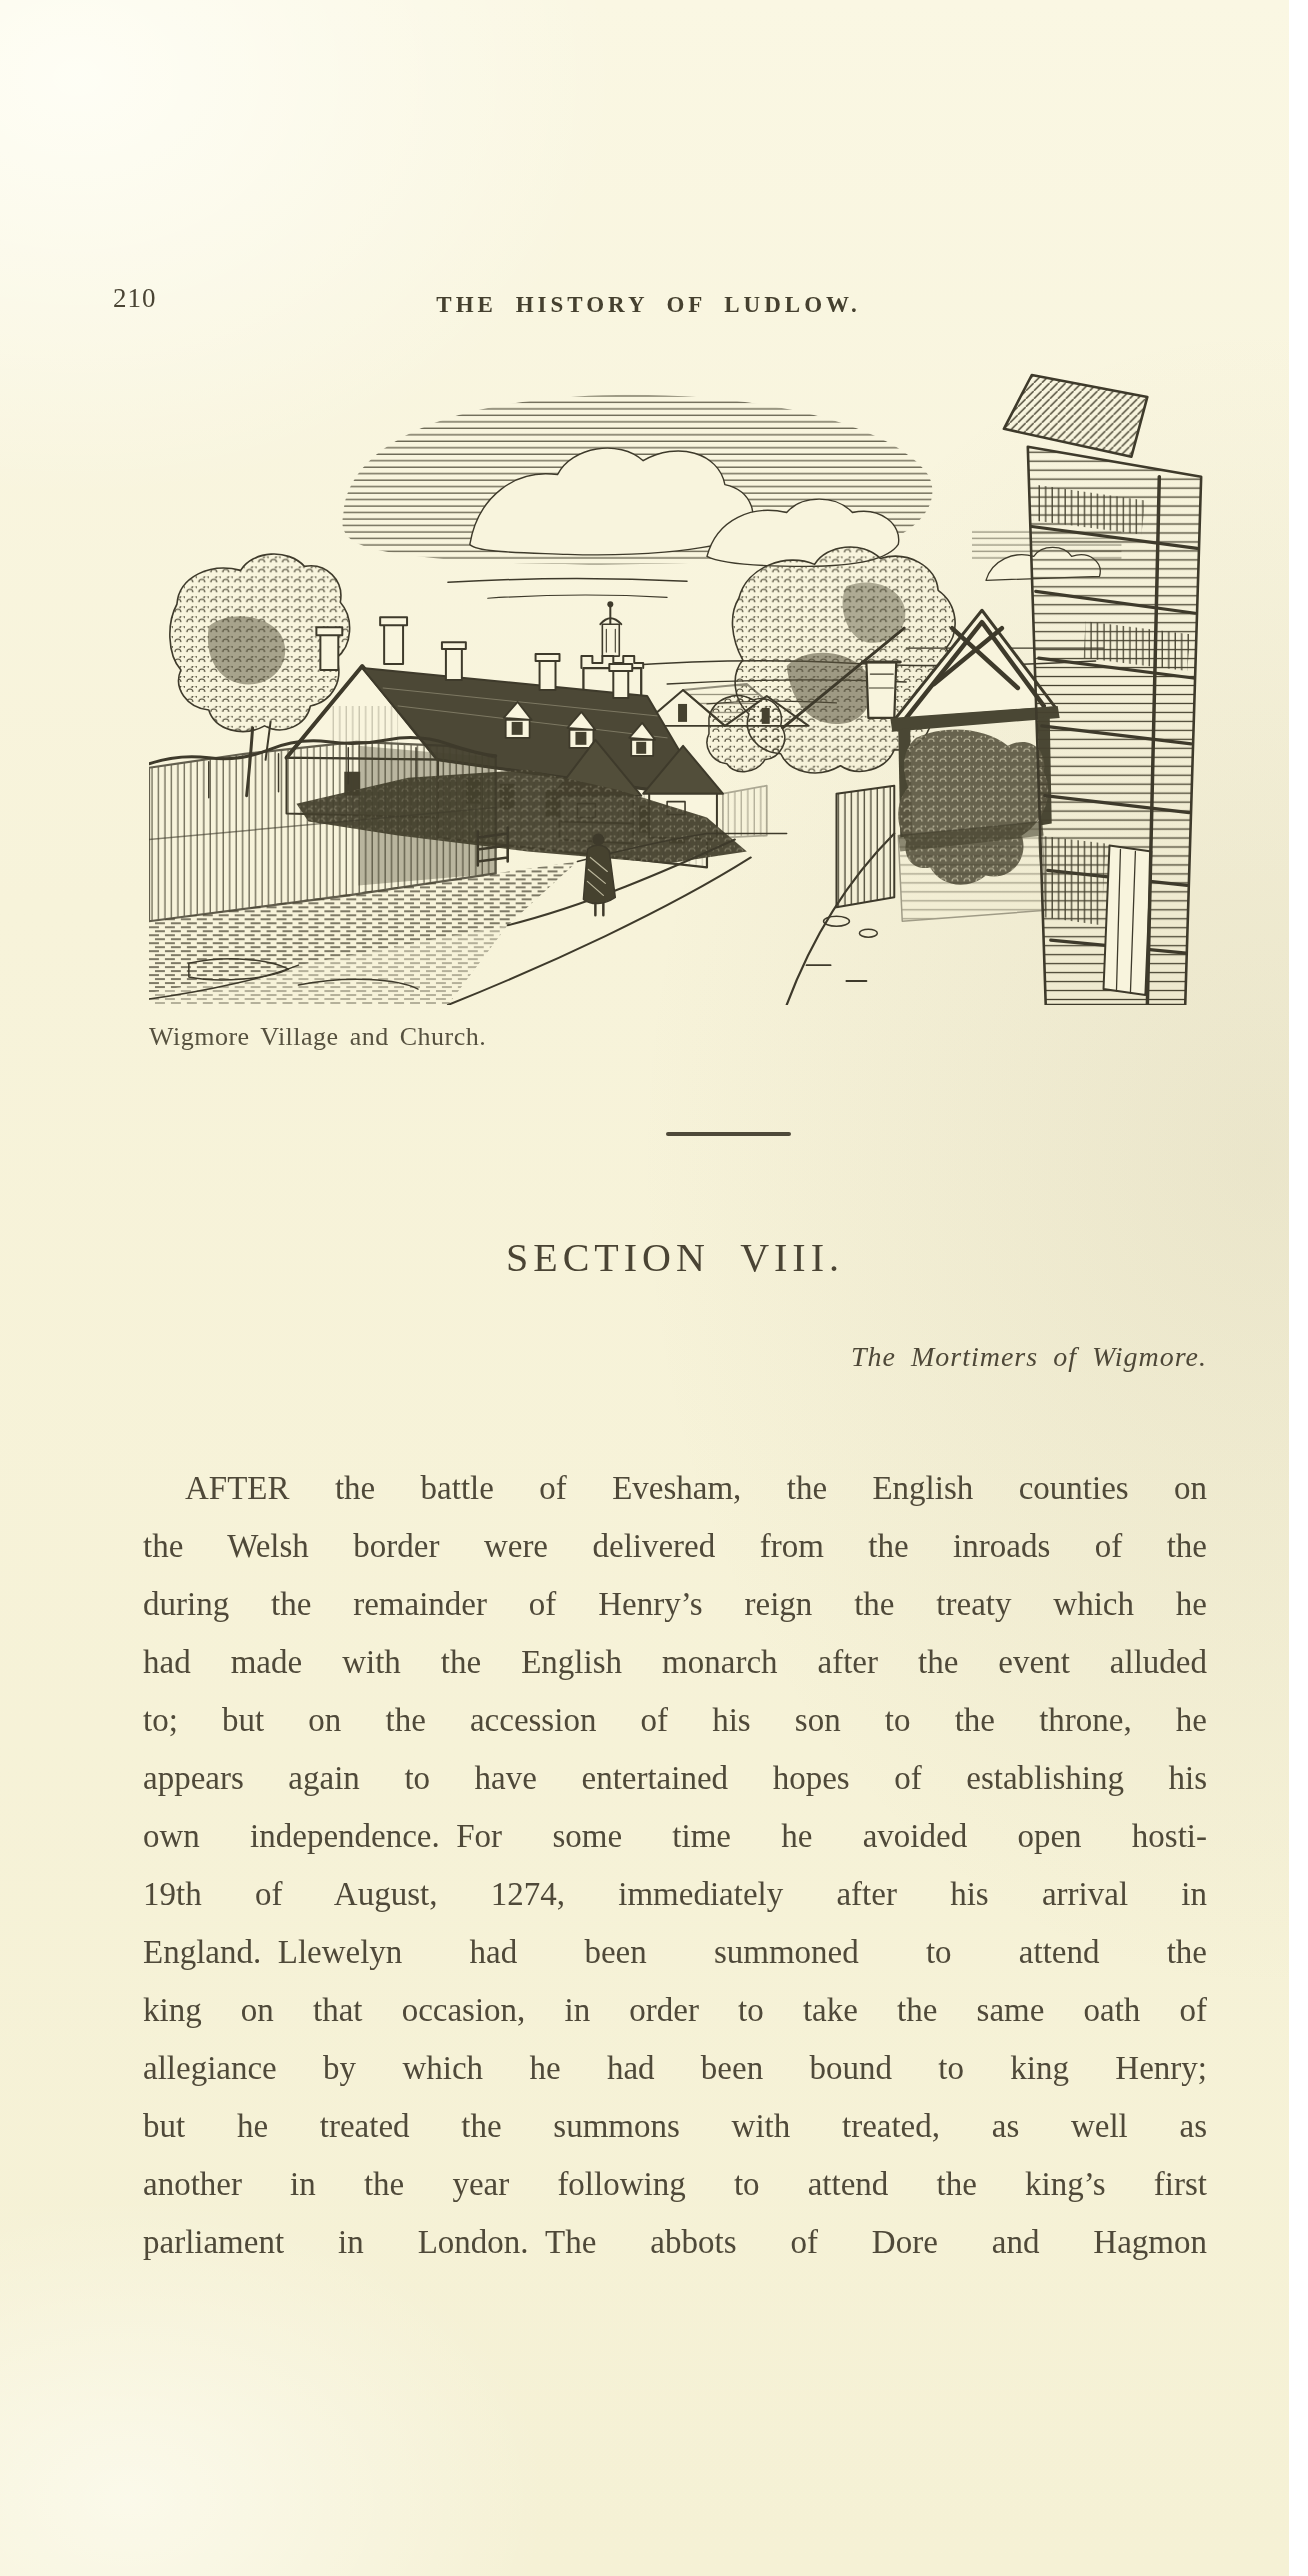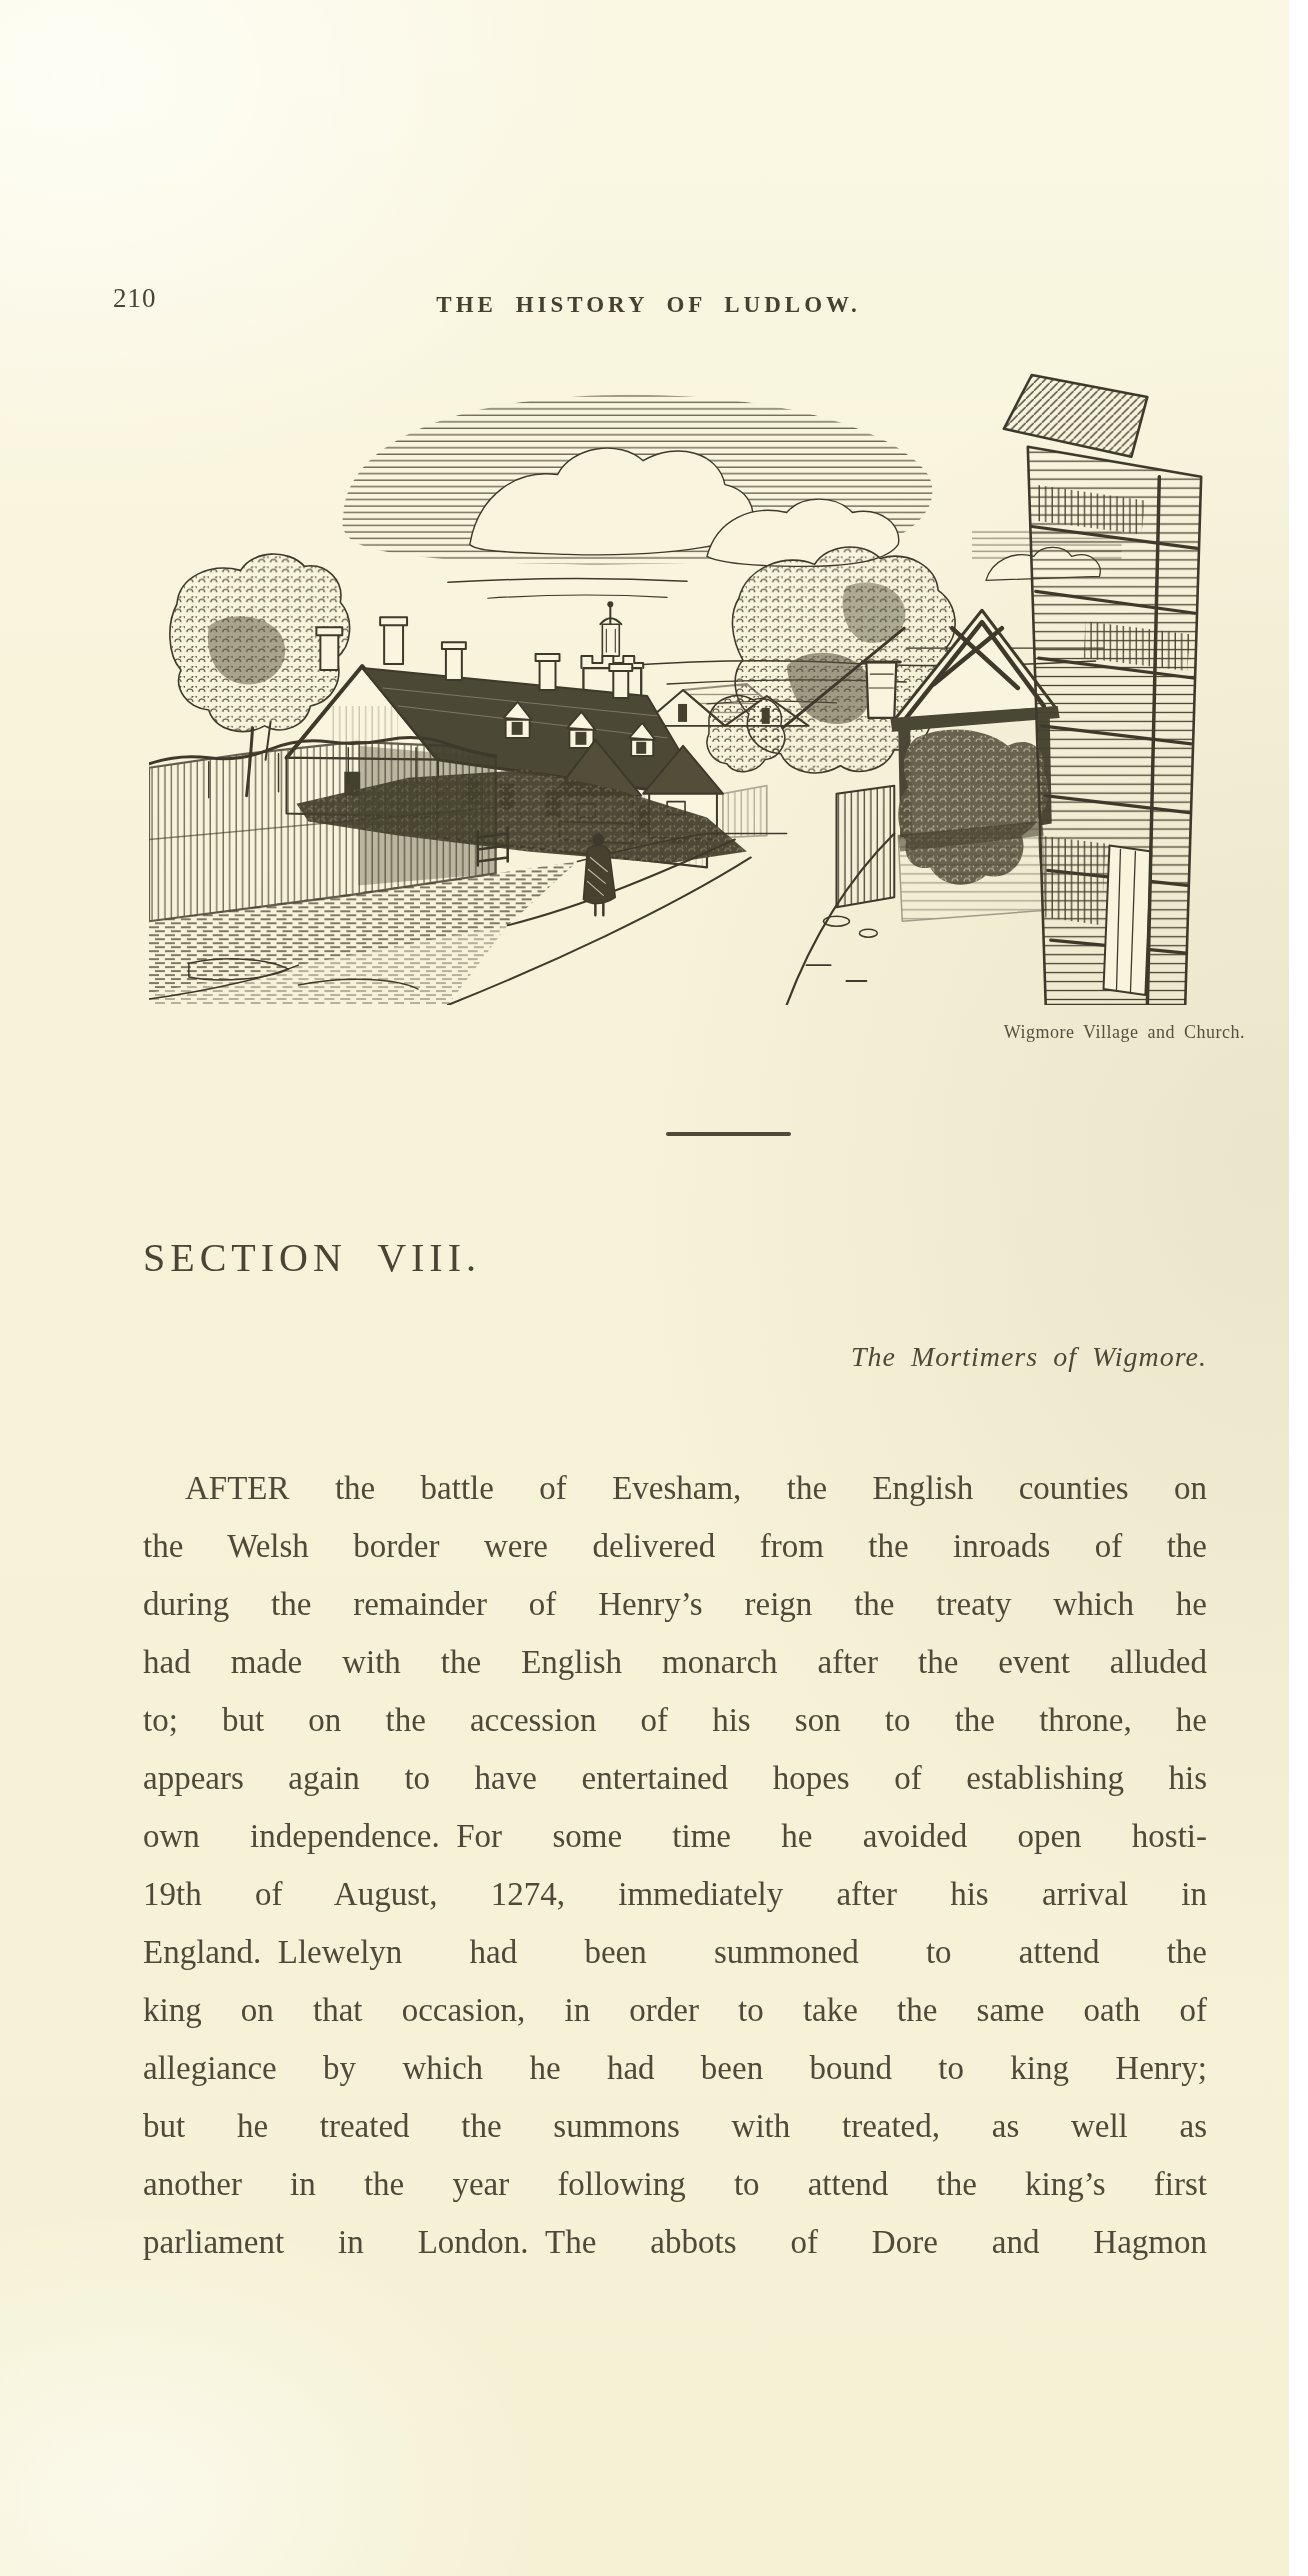--- a/index.html
+++ b/index.html
@@ -26,30 +26,30 @@
     letter-spacing:4px;word-spacing:9px;
     color:#45402f;
     padding-left:18px;
   }
   .figure-wrap{
     position:absolute;left:149px;top:367px;width:1096px;height:638px;
   }
   .figure-wrap svg{width:100%;height:100%;display:block;}
   .figure-caption{
     position:absolute;left:149px;top:1022px;width:1096px;
-    text-align:right;font-size:18px;letter-spacing:0.5px;word-spacing:4px;
+    text-align:left;font-size:26px;letter-spacing:0.5px;word-spacing:4px;
     color:#56513f;
   }
   .divider-rule{
     position:absolute;left:666px;top:1132px;width:125px;height:4px;
     background:#4e4939;border-radius:2px;
   }
   .section-heading{
     position:absolute;left:143px;top:1234px;width:1064px;
-    font-size:40px;letter-spacing:5px;word-spacing:16px;
+    text-align:center;font-size:40px;letter-spacing:5px;word-spacing:16px;
     color:#4a4434;
   }
   .section-subtitle{
     position:absolute;left:143px;top:1341px;width:1064px;
     text-align:right;font-style:italic;font-size:28px;
     letter-spacing:1px;word-spacing:7px;color:#4e4838;
   }
   .body-block{
     position:absolute;left:143px;top:1459px;width:1064px;
     font-size:33px;line-height:58px;color:#4f4939;

